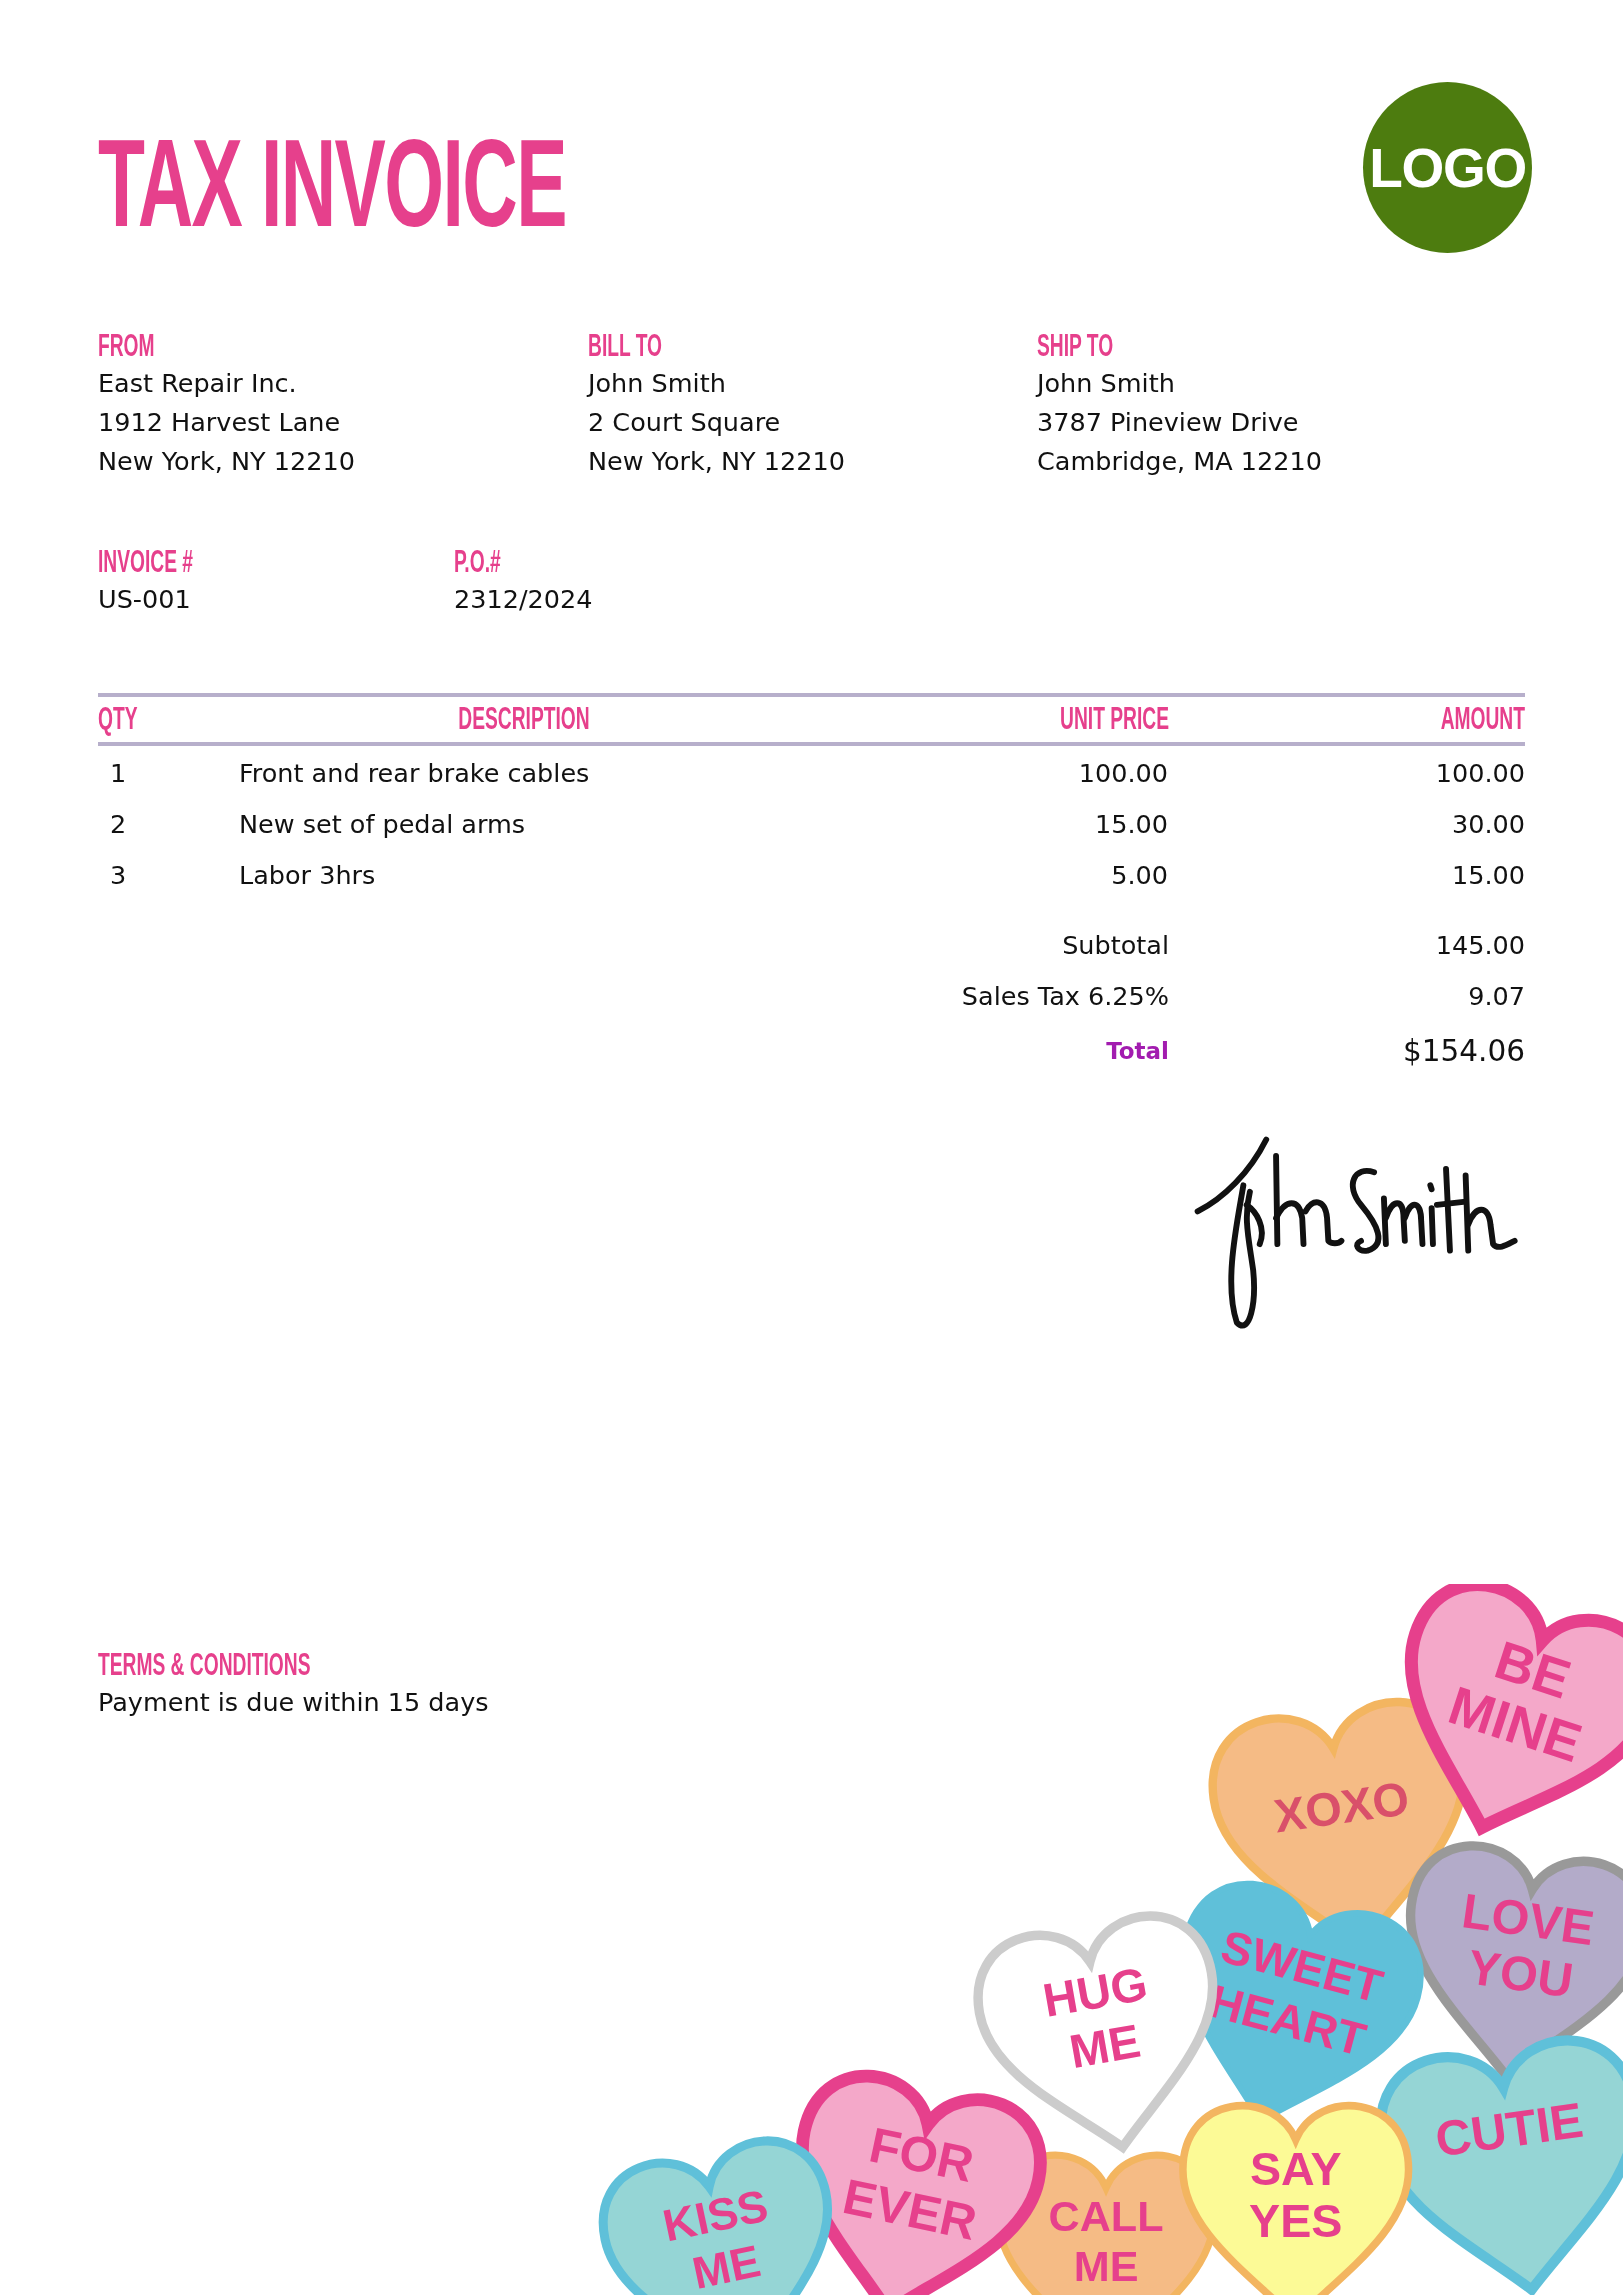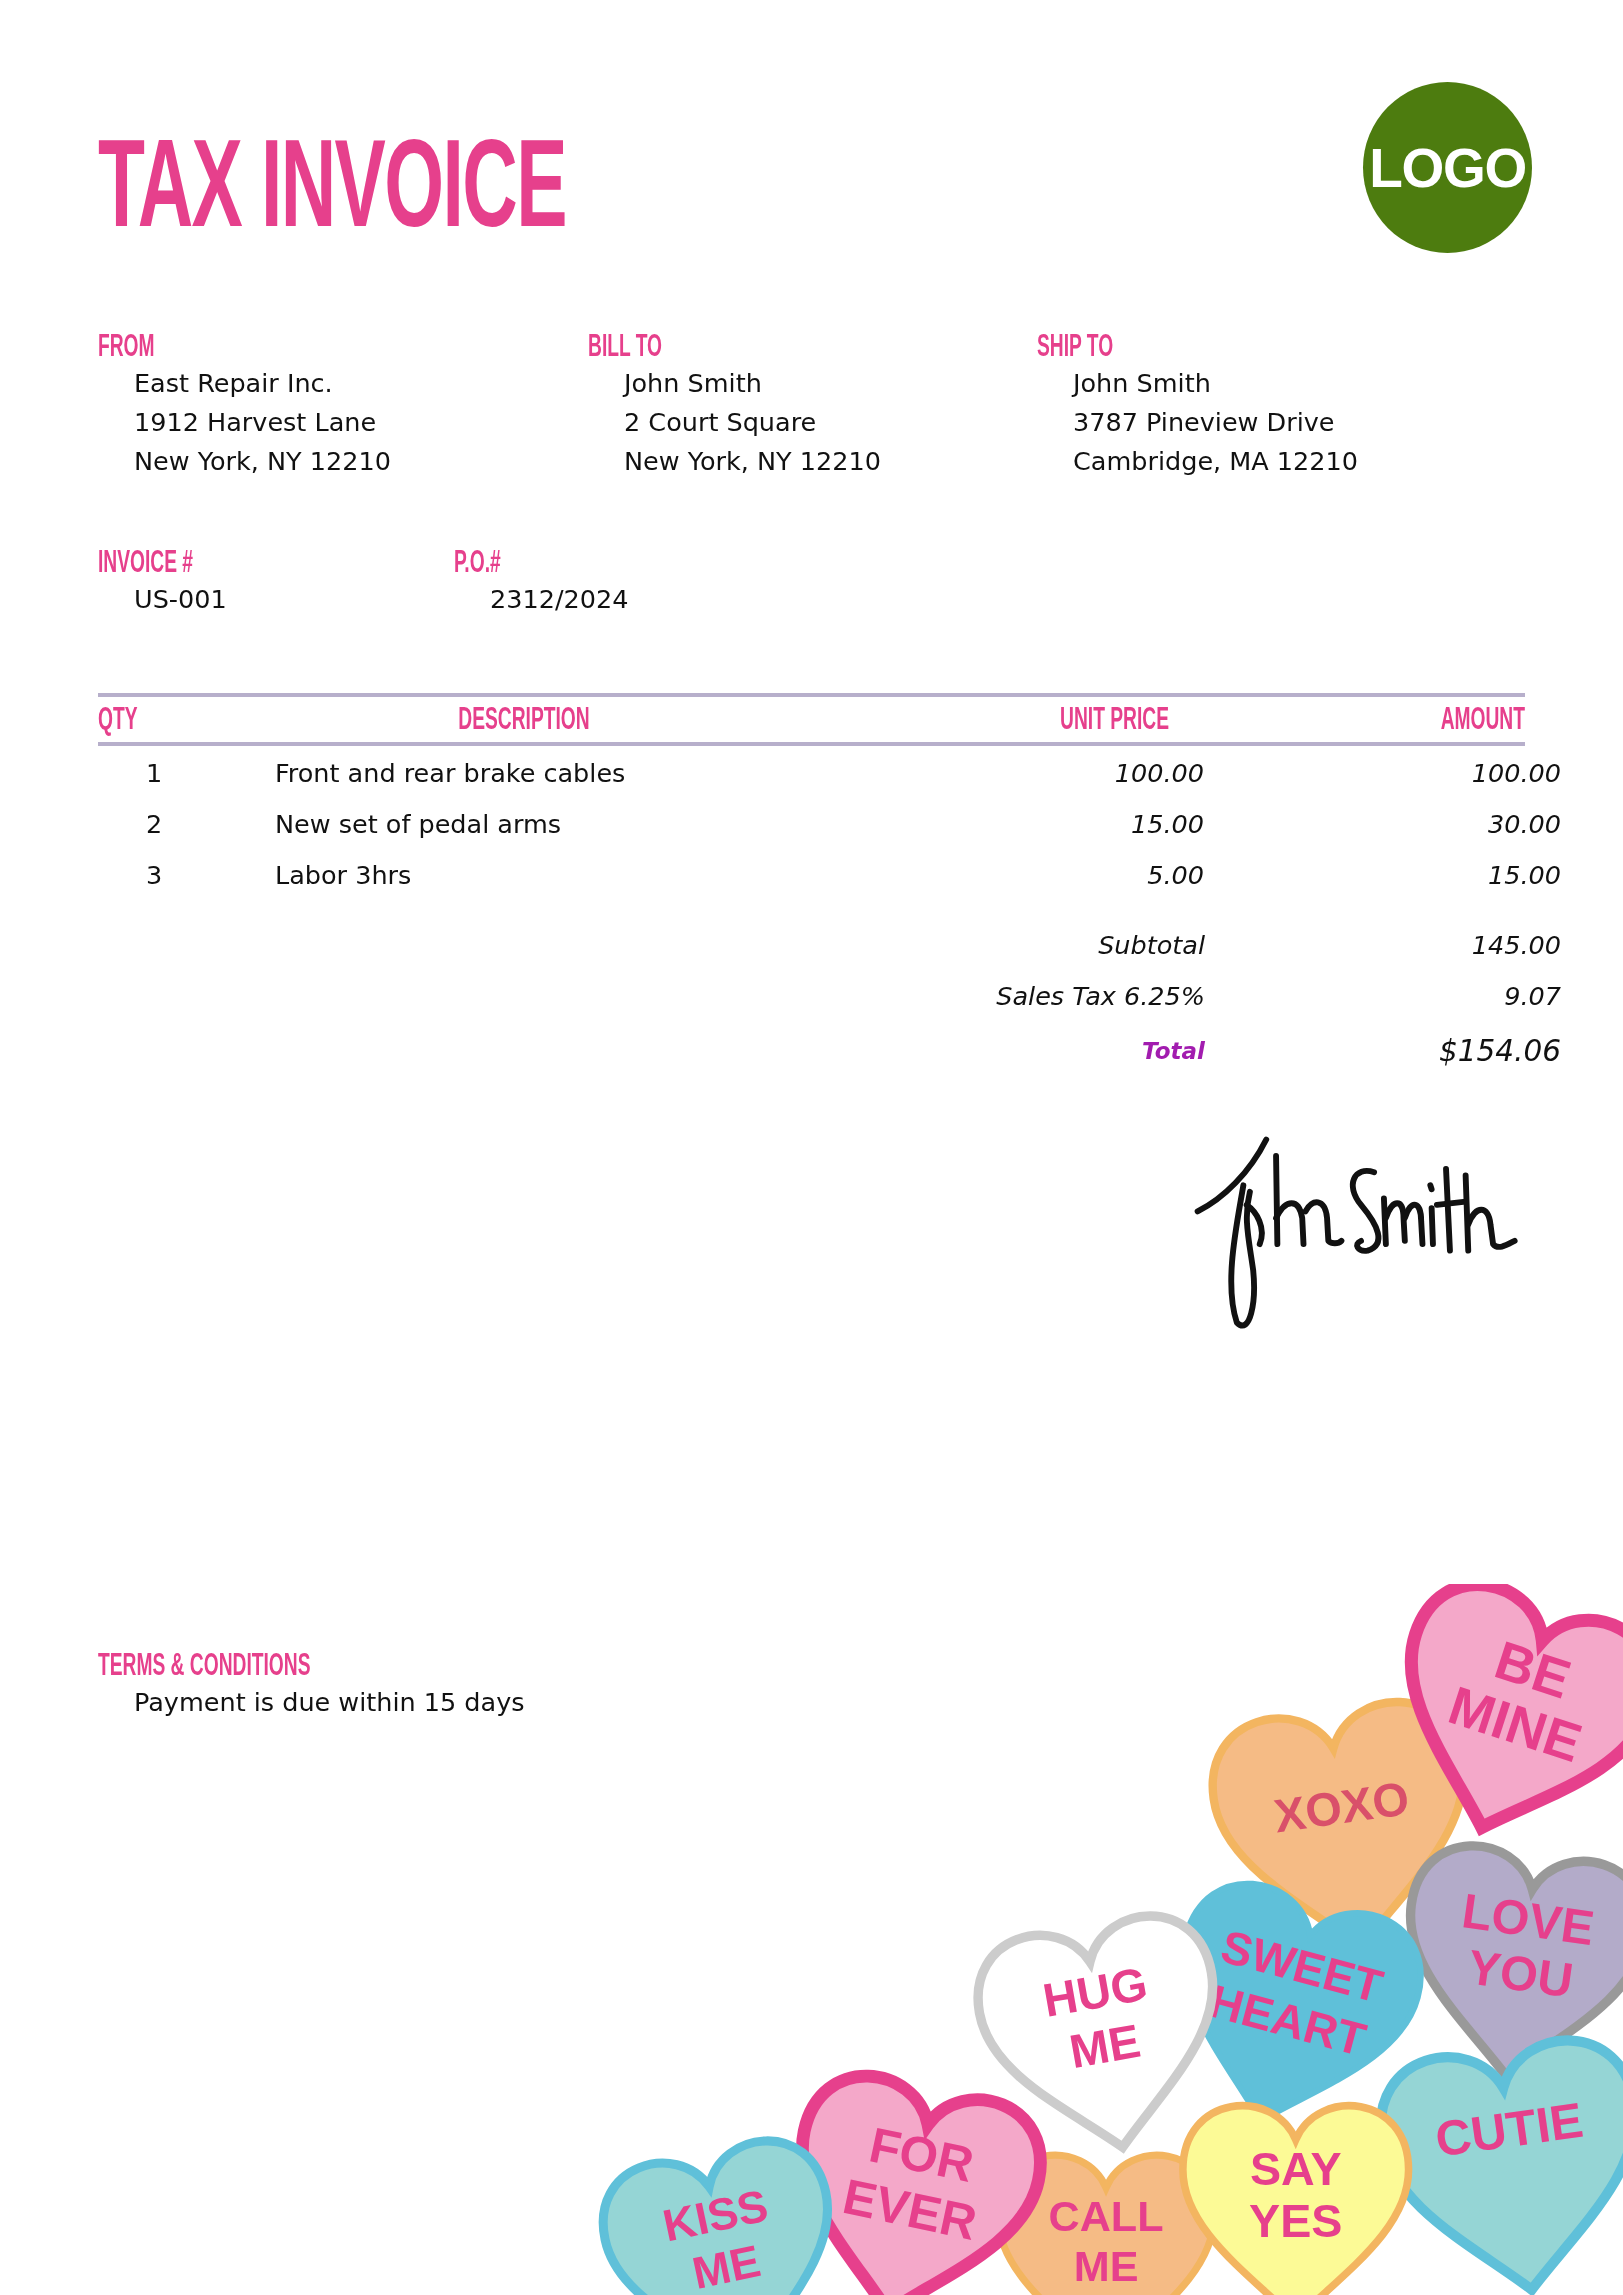--- a/index.html
+++ b/index.html
@@ -9,23 +9,23 @@
   .title { left: 98px; top: 121px; font-family: "Liberation Sans", sans-serif; font-weight: 700;
            font-size: 124px; line-height: 124px; color: #e6408c; letter-spacing: -2.6px;
            transform: scaleX(0.62); transform-origin: left top; white-space: nowrap; }
   .logo { left: 1363px; top: 82px; width: 169px; height: 171px; border-radius: 50%; background: #4d7c0f;
           display: flex; align-items: center; justify-content: center; color: #ffffff;
           font-family: "Liberation Sans", sans-serif; font-weight: 700; font-size: 55px; letter-spacing: -1.3px; }
   .label { font-family: "Liberation Sans", sans-serif; font-weight: 700; color: #e6408c; font-size: 31px;
            line-height: 37px; transform: scaleX(0.62); transform-origin: left top; white-space: nowrap; }
   .label.right { transform-origin: right top; text-align: right; }
   .label.center { transform-origin: center top; text-align: center; }
-  .txt { font-size: 25.5px; line-height: 39px; white-space: nowrap; margin-left: 36px; }
+  .txt { font-size: 25.5px; line-height: 39px; white-space: nowrap; }
   .rule { left: 98px; width: 1427px; height: 3.9px; background: #b7afcb; }
-  .num { text-align: right; font-style: italic; }
+  .num { text-align: right; }
   .total-label { color: #a21caf; font-weight: 700; font-size: 23px; }
   .total-val { font-size: 29.5px; }
   .sig { left: 1178px; top: 1113px; width: 353px; height: 223px; }
   .hearts { left: 576px; top: 1584px; width: 1047px; height: 711px; }
 </style>
 </head>
 <body>
 
 <div class="abs title">TAX INVOICE</div>
 <div class="abs logo">

